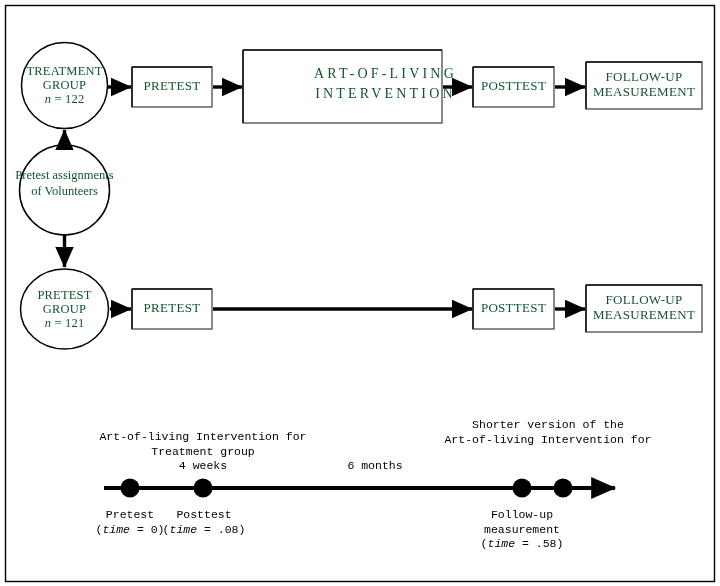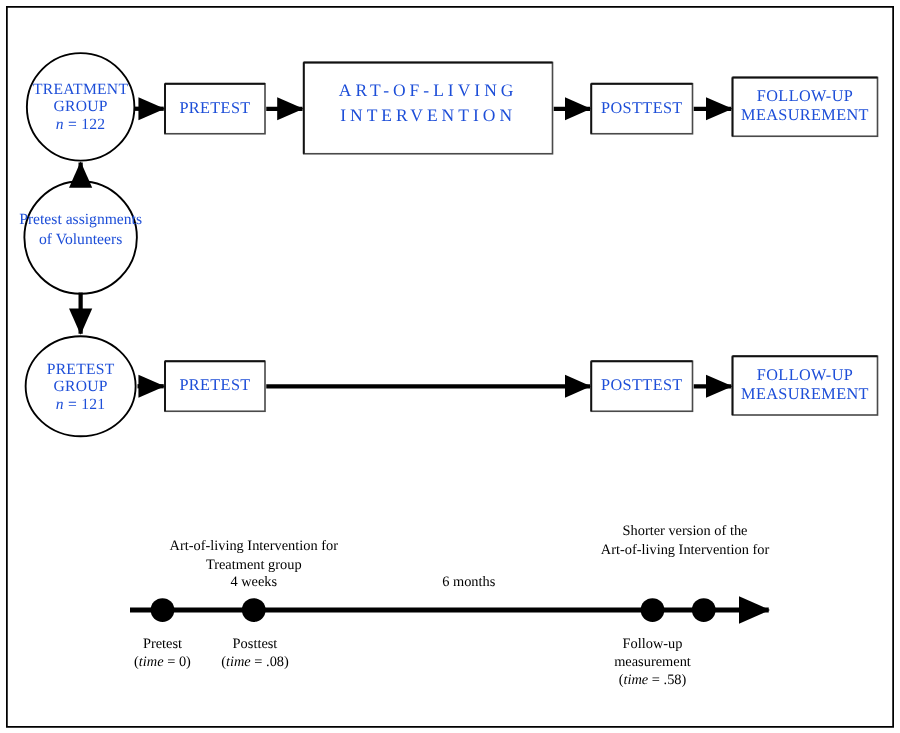--- a/index.html
+++ b/index.html
@@ -21,21 +21,21 @@
   }
   #diagram-svg {
     position: absolute;
     left: 0;
     top: 0;
   }
   .node-label {
     position: absolute;
     text-align: center;
     line-height: 1.12;
-    color: #1d4ed8;
+    color: #14532d;
     pointer-events: none;
   }
   .ellipse-label {
     font-size: 12.5px;
     letter-spacing: 0.2px;
   }
   .ellipse-label .nline {
     display: block;
   }
   .ellipse-label .ital {
@@ -56,21 +56,21 @@
     line-height: 1.45;
   }
   .tl-caption {
     position: absolute;
     text-align: center;
     font-size: 11.5px;
     line-height: 1.28;
     color: #000;
     pointer-events: none;
   }
-  .tl-caption .cline { display: block; }
+  .tl-caption .cline { display: block; font-family: Liberation Mono, monospace; }
   .tl-caption .ital { font-style: italic; }
 </style>
 </head>
 <body>
 
 <div id="figure-root">
 
   <svg id="diagram-svg" width="720" height="586" viewBox="0 0 720 586">
     <defs>
       <marker id="arrowhead" viewBox="0 0 10 10" refX="9.6" refY="5" markerWidth="6.2" markerHeight="6.2" orient="auto-start-reverse">
@@ -145,21 +145,21 @@
   <div class="node-label ellipse-label" style="left:14px; top:288px; width:101px;">
     <span class="nline">PRETEST</span>
     <span class="nline">GROUP</span>
     <span class="nline"><span class="ital">n</span><span> = 121</span></span>
   </div>
 
   <div class="node-label box-label" style="left:132px; top:79px; width:80px;">
     <span class="bline">PRETEST</span>
   </div>
 
-  <div class="node-label intervention-label" style="left:243px; top:64px; width:199px;">
+  <div class="node-label intervention-label" style="left:243px; top:64px; width:199px;padding-left:43px;">
     <span class="bline">ART-OF-LIVING</span>
     <span class="bline">INTERVENTION</span>
   </div>
 
   <div class="node-label box-label" style="left:473px; top:79px; width:81px;">
     <span class="bline">POSTTEST</span>
   </div>
 
   <div class="node-label box-label" style="left:586px; top:70px; width:116px;">
     <span class="bline">FOLLOW-UP</span>

